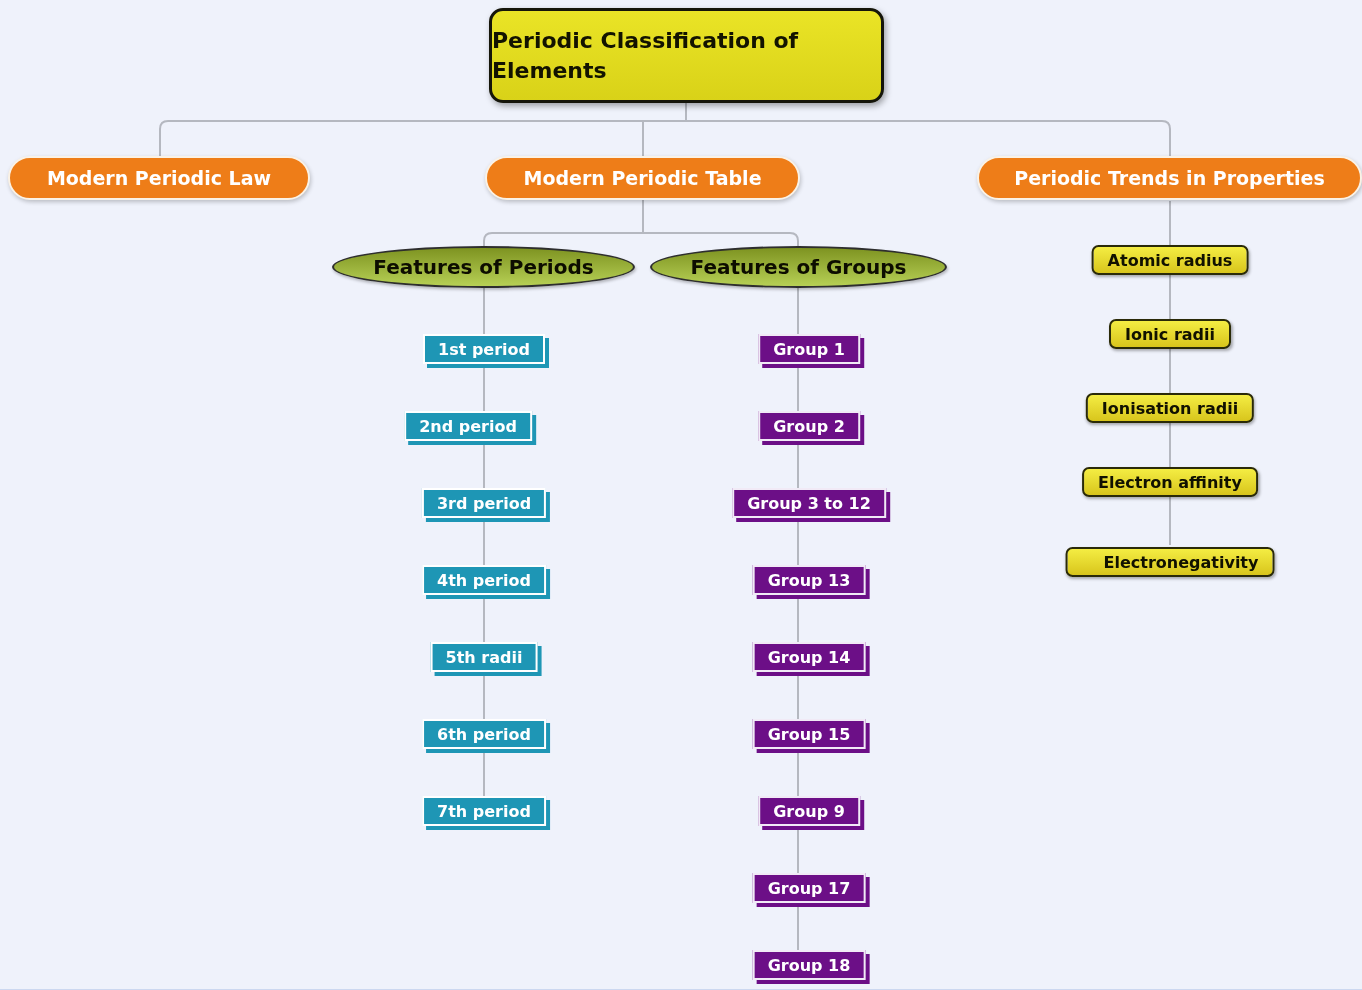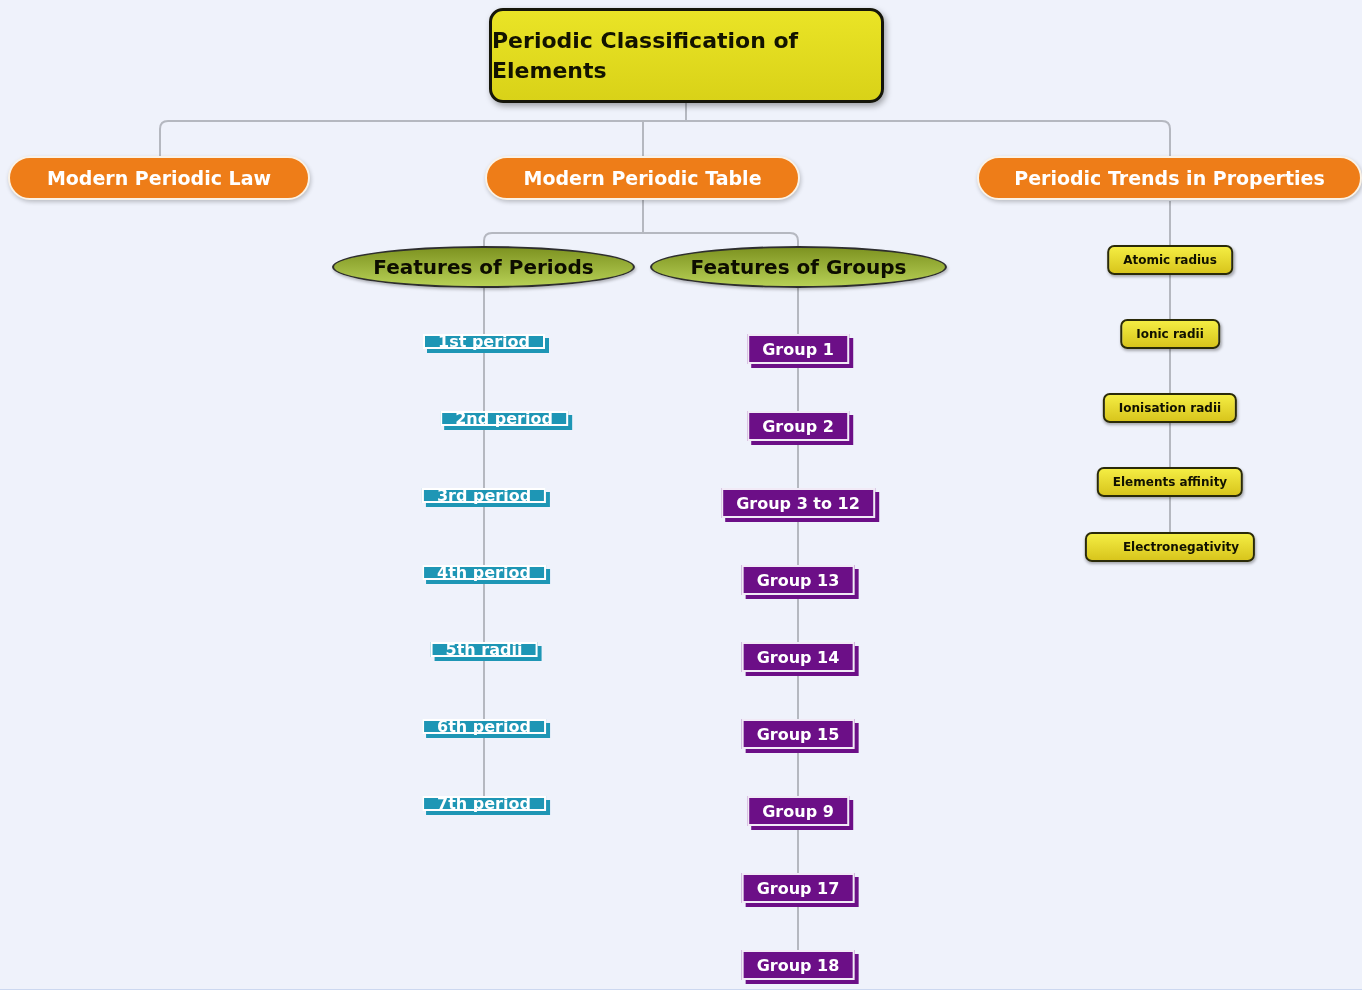--- a/index.html
+++ b/index.html
@@ -50,41 +50,42 @@
     background:linear-gradient(180deg,#7e9321,#b7d055);
     border:2px solid #2e2e2e;
     border-radius:50%;
     color:#0d0d00;
     font-size:20px;
     box-shadow:1px 2px 3px rgba(0,0,0,.25);
   }
   .ellipse-periods{left:332px;top:246px;width:303px;}
   .ellipse-groups{left:650px;top:246px;width:297px;}
   .teal{
-    height:15px;padding:0 13px;
+    height:30px;padding:0 13px;
     background:#1e96b5;
     border:2px solid #ffffff;
     box-shadow:4px 4px 0 0 #1e96b5;
     color:#ffffff;font-size:16px;
     transform:translateX(-50%);
   }
   .purple{
     height:30px;padding:0 13px;
     background:#6c0f87;
     border:2px solid #f1eaf6;
     box-shadow:4px 4px 0 0 #6c0f87;
     color:#ffffff;font-size:16px;
     transform:translateX(-50%);
+    margin-left:11px;
   }
   .yellow{
     height:30px;padding:0 14px;
     background:linear-gradient(180deg,#f4ed43,#d8c51c);
     border:2px solid #2a2a08;
     border-radius:7px;
-    color:#111100;font-size:12px;
+    color:#111100;font-size:16px;
     box-shadow:1px 2px 3px rgba(0,0,0,.3);
     transform:translateX(-50%);
   }
 </style>
 </head>
 <body>
 
 <div class="canvas">
 
   <svg class="connectors" width="1362" height="990">
@@ -103,33 +104,33 @@
   <div class="node node-root">Periodic Classification of Elements</div>
 
   <div class="node node-branch branch-table">Modern Periodic Table</div>
   <div class="node node-branch branch-law">Modern Periodic Law</div>
   <div class="node node-branch branch-trends">Periodic Trends in Properties</div>
 
   <div class="node node-ellipse ellipse-periods">Features of Periods</div>
   <div class="node node-ellipse ellipse-groups">Features of Groups</div>
 
 <div class="node teal" style="left: 484px; top: 334px;">1st period</div>
-    <div class="node teal" style="left: 504px; top: 411px; text-align: right;">2nd period</div>
+    <div class="node teal" style="left: 468px; top: 411px; text-align: right;">2nd period</div>
     <div class="node teal" style="left: 484px; top: 488px;">3rd period</div>
     <div class="node teal" style="left: 484px; top: 565px;">4th period</div>
     <div class="node teal" style="left: 484px; top: 642px;">5th radii</div>
     <div class="node teal" style="left: 484px; top: 719px;">6th period</div>
     <div class="node teal" style="left: 484px; top: 796px;">7th period</div>
     <div class="node purple" style="left: 798px; top: 334px;">Group 1</div>
     <div class="node purple" style="left: 798px; top: 411px;">Group 2</div>
     <div class="node purple" style="left: 798px; top: 488px;">Group 3 to 12</div>
     <div class="node purple" style="left: 798px; top: 565px;">Group 13</div>
     <div class="node purple" style="left: 798px; top: 642px;">Group 14</div>
     <div class="node purple" style="left: 798px; top: 719px;">Group 15</div>
     <div class="node purple" style="left: 798px; top: 796px;">Group 9</div>
     <div class="node purple" style="left: 798px; top: 873px;">Group 17</div>
     <div class="node purple" style="left: 798px; top: 950px;">Group 18</div>
     <div class="node yellow" style="left: 1170px; top: 245px;">Atomic radius</div>
     <div class="node yellow" style="left: 1170px; top: 319px;">Ionic radii</div>
     <div class="node yellow" style="left: 1170px; top: 393px;">Ionisation radii</div>
-    <div class="node yellow" style="left: 1170px; top: 467px;">Elements affinity</div>
-    <div class="node yellow" style="left: 1170px; top: 532px; padding-left: 36px;">Electronegativity</div>
+    <div class="node yellow" style="left: 1170px; top: 467px;">Electron affinity</div>
+    <div class="node yellow" style="left: 1170px; top: 547px; padding-left: 36px;">Electronegativity</div>
   </div>
 
 </body></html>

